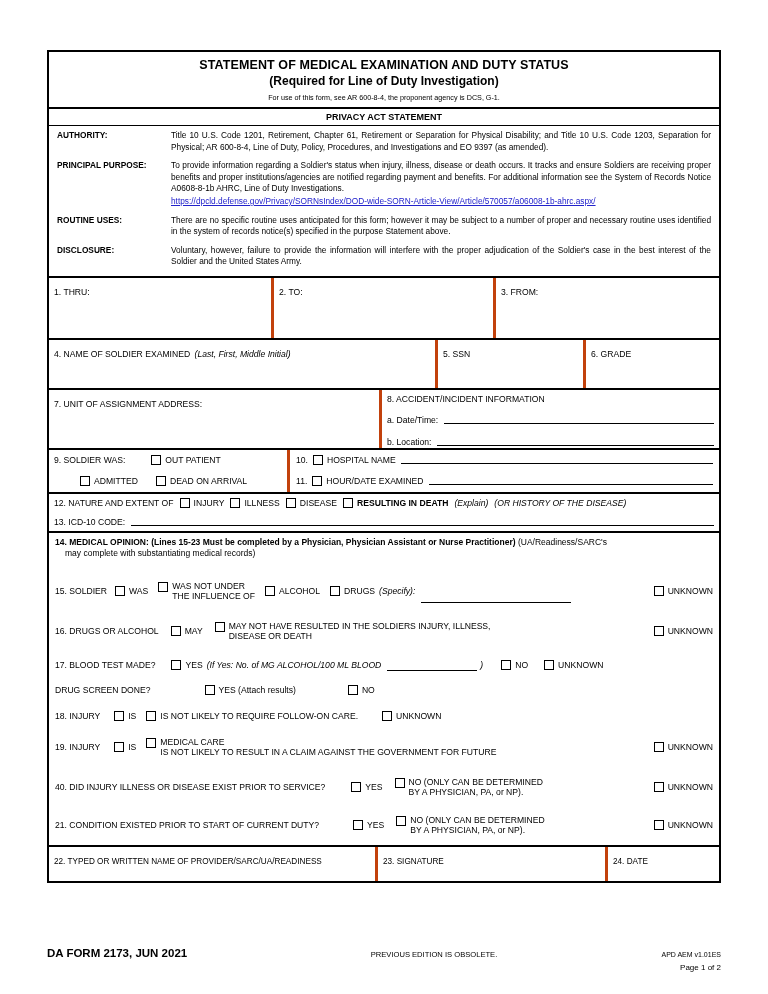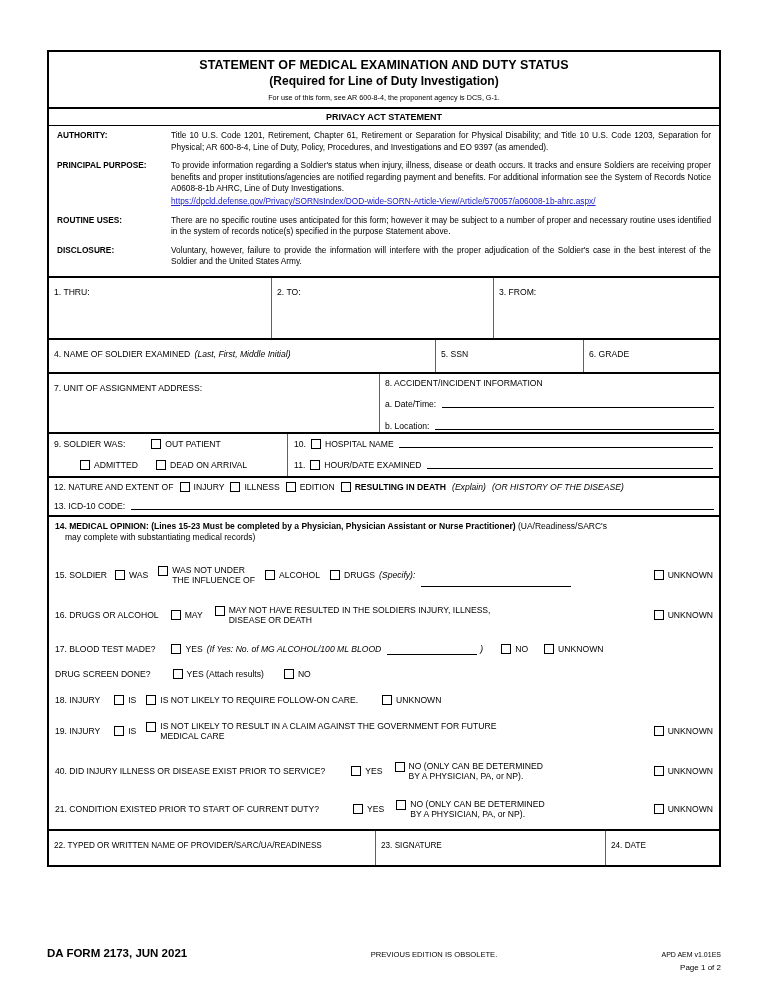--- a/index.html
+++ b/index.html
@@ -18,21 +18,21 @@
     left: 47px; top: 31px;
     width: 674px;
     border: 2px solid #000;
     background: #fff;
   }
 
   
   .row { display: flex; }
   .bt { border-top: 1px solid #000; }
   .bt2 { border-top: 2px solid #000; }
-  .bl { border-left: 1px solid #c2410c; }
+  .bl { border-left: 3px solid #c2410c; }
   .b { font-weight: bold; }
   .i { font-style: italic; }
   .nowrap { white-space: nowrap; }
 
   
   .title-block { text-align: center; padding: 6px 4px 4px; }
   .t1 { font-size: 12.5px; font-weight: bold; letter-spacing: .1px; line-height: 15px; }
   .t2 { font-size: 12px; font-weight: bold; line-height: 15px; margin-top: 1px; }
   .t3 { font-size: 7.2px; line-height: 11px; margin-top: 3px; }
 
@@ -54,21 +54,21 @@
     text-align: justify; text-justify: inter-word;
   }
   .link { color: #2222cc; text-decoration: underline; word-break: break-all; }
 
   
   .lbl { font-size: 8.6px; line-height: 12px; }
   .lbl-sm { font-size: 8.2px; line-height: 11px; }
 
   .thru-row > div { padding: 3px 5px; height: 60px; }
 
-  .nm-row > div { padding: 3px 5px; height: 32px; }
+  .nm-row > div { padding: 3px 5px; height: 48px; }
 
   .unit-row > div { padding: 3px 5px; height: 58px; }
 
   .sec-head {
     text-align: center; padding: 3px 4px 4px;
     font-size: 9px; font-weight: bold; line-height: 12px;
   }
 
   
   .cb {
@@ -258,21 +258,21 @@
         <span class="cbw">
           <span class="cb"></span>
           <span class="nowrap">INJURY</span>
         </span>
         <span class="cbw">
           <span class="cb"></span>
           <span class="nowrap">ILLNESS</span>
         </span>
         <span class="cbw">
           <span class="cb"></span>
-          <span class="nowrap">EDITION</span>
+          <span class="nowrap">DISEASE</span>
         </span>
         <span class="cbw">
           <span class="cb"></span>
           <span class="b nowrap">RESULTING IN DEATH</span>
         </span>
         <span class="i nowrap">(Explain)</span>
         <span class="i nowrap">(OR HISTORY OF THE DISEASE)</span>
       </div>
       <div class="r13">
         <span class="nowrap">13. ICD-10 CODE:</span>
@@ -349,21 +349,21 @@
       <span class="cbw" style="margin-left:18px;">
         <span class="cb"></span>
         <span class="nowrap">NO</span>
       </span>
       <span class="cbw" style="margin-left:16px;">
         <span class="cb"></span>
         <span class="nowrap">UNKNOWN</span>
       </span>
     </div>
 
-    <div class="qrow" style="padding-top:12px;padding-bottom:2px;">
+    <div class="qrow" style="padding-top:12px;padding-bottom:2px;gap:32px;">
       <span class="nowrap">DRUG SCREEN DONE?</span>
       <span class="cbw" style="margin-left:22px;">
         <span class="cb"></span>
         <span class="nowrap">YES (Attach results)</span>
       </span>
       <span class="cbw" style="margin-left:20px;">
         <span class="cb"></span>
         <span class="nowrap">NO</span>
       </span>
     </div>
@@ -386,22 +386,22 @@
 
     <div class="qrow" style="padding-top:14px;padding-bottom:6px;">
       <span class="nowrap">19. INJURY</span>
       <span class="cbw" style="margin-left:14px;">
         <span class="cb"></span>
         <span class="nowrap">IS</span>
       </span>
       <span class="cbw top" style="margin-left:10px;">
         <span class="cb"></span>
         <span style="line-height:10px;">
+          <span class="nowrap" style="display:block;">MEDICAL CARE</span>
           <span class="nowrap" style="display:block;">IS NOT LIKELY TO RESULT IN A CLAIM AGAINST THE GOVERNMENT FOR  FUTURE</span>
-          <span class="nowrap" style="display:block;">MEDICAL CARE</span>
         </span>
       </span>
       <span class="cbw unk">
         <span class="cb"></span>
         <span class="nowrap">UNKNOWN</span>
       </span>
     </div>
 
     <div class="qrow" style="padding-top:14px;padding-bottom:6px;">
       <span class="nowrap">40. DID INJURY ILLNESS OR DISEASE EXIST PRIOR TO SERVICE?</span>

